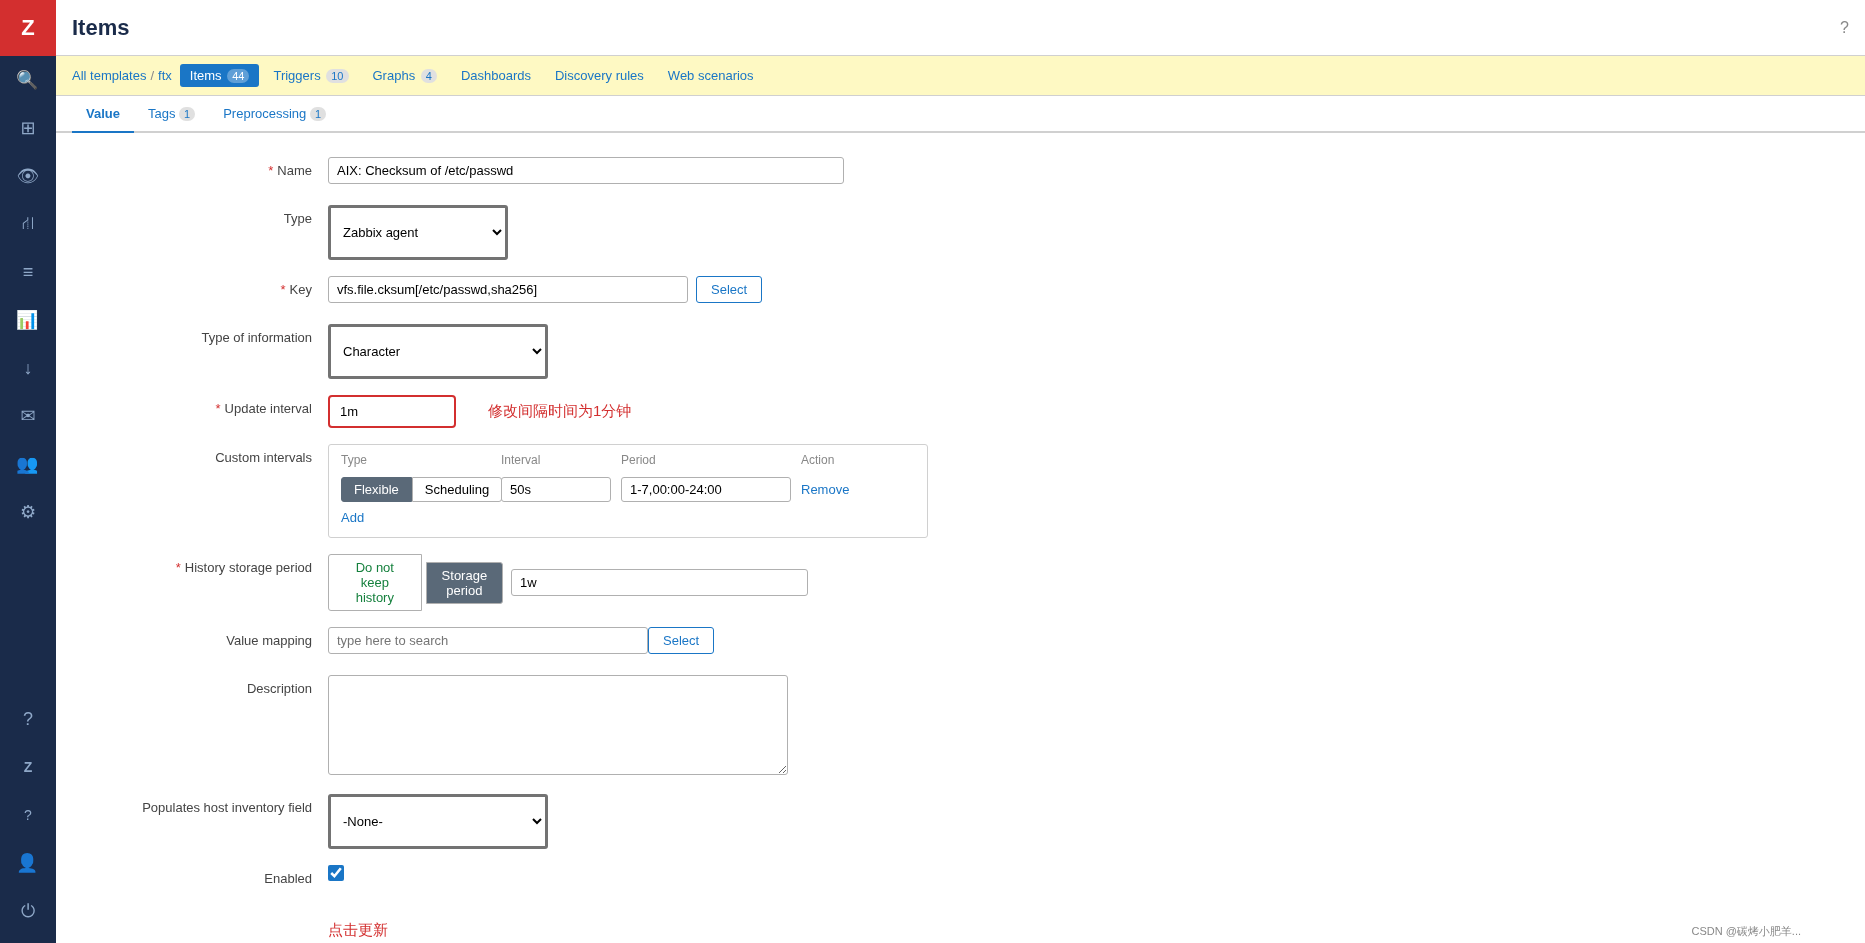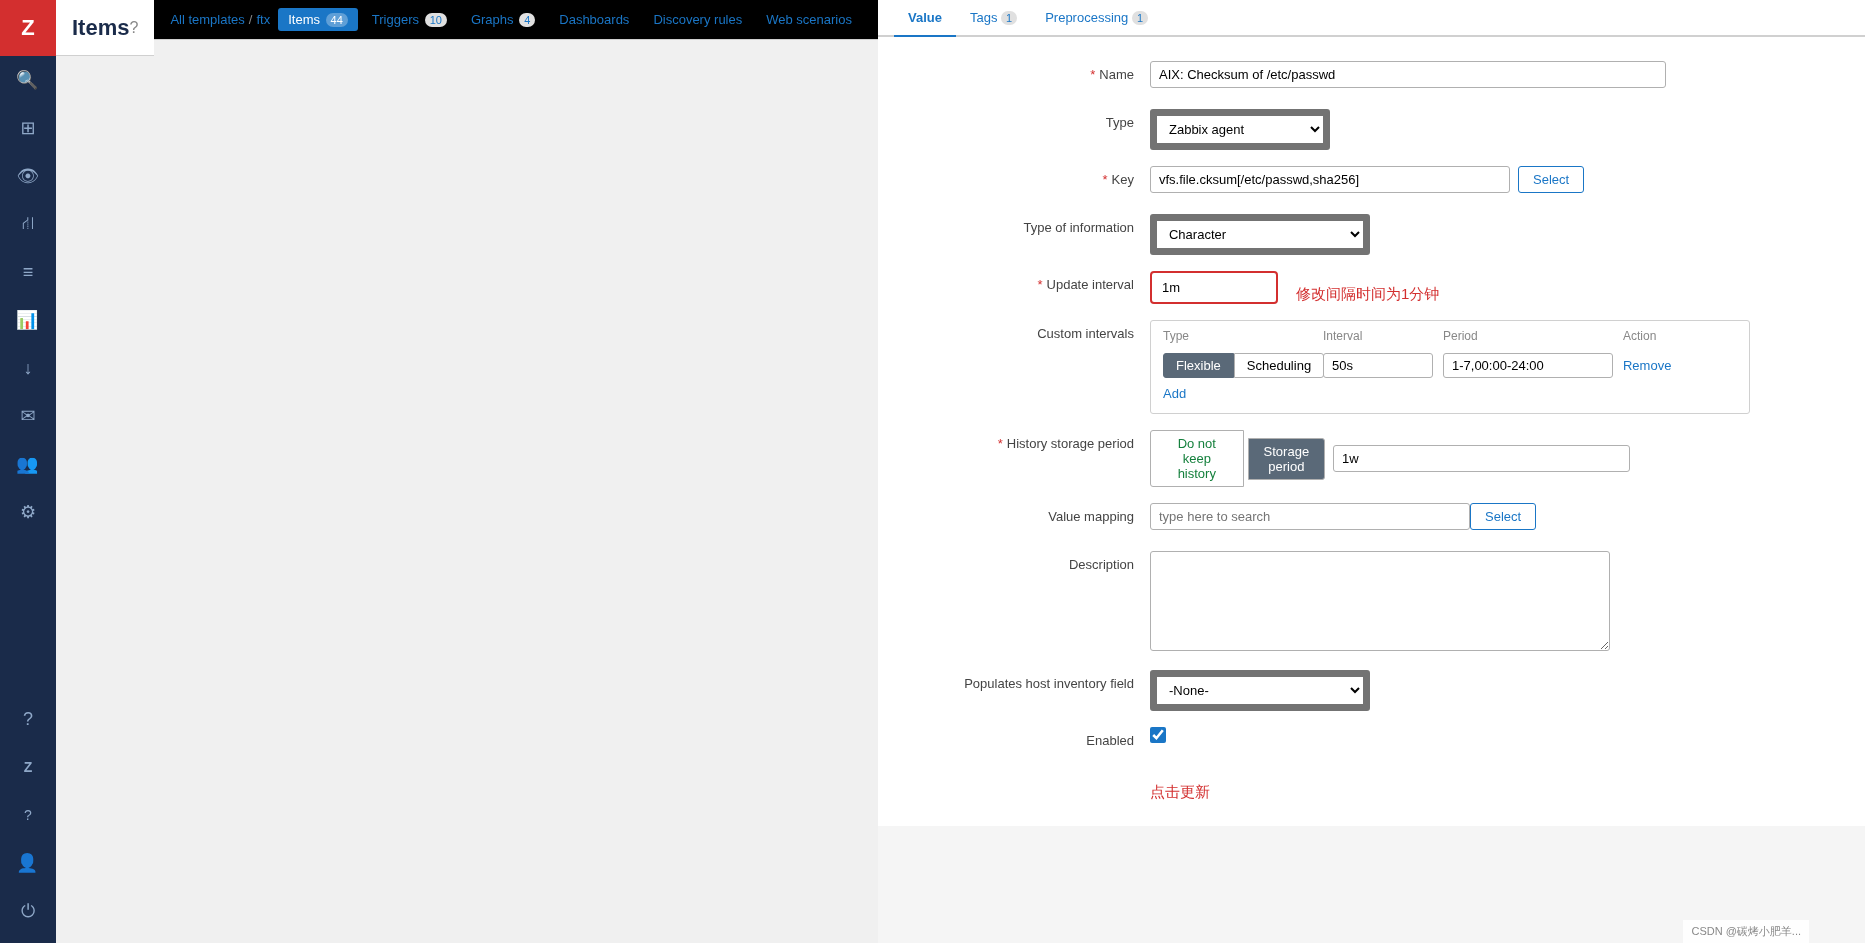--- a/index.html
+++ b/index.html
@@ -42,20 +42,21 @@
       display: flex;
       flex-direction: column;
       align-items: center;
       padding-bottom: 8px;
     }
 
     
     .main {
       flex: 1;
       display: flex;
+      flex-direction: column;
       overflow: hidden;
     }
 
     
     .topbar {
       background: #fff;
       border-bottom: 1px solid #d0d0d0;
       padding: 0 16px;
       height: 56px;
       display: flex;
@@ -68,21 +69,21 @@
       color: #1a2b4a;
     }
     .topbar-help {
       color: #888;
       font-size: 16px;
       cursor: pointer;
     }
 
     
     .breadcrumb-nav {
-      background: #000000;
+      background: #fef9c3;
       border-bottom: 1px solid #d0d0d0;
       padding: 0 16px;
       height: 40px;
       display: flex;
       align-items: center;
       gap: 4px;
     }
     .breadcrumb-nav a {
       color: #1a76c6;
       text-decoration: none;
@@ -174,23 +175,23 @@
     }
     input[type="text"] {
       border: 1px solid #b0b0b0;
       border-radius: 3px;
       padding: 5px 8px;
       font-size: 13px;
       width: 100%;
       outline: none;
     }
     select {
-      border: 7px solid #737373;
-      border-radius: 3px;
-      padding: 5px 8px;
+      border: 3px solid #737373;
+      border-radius: 3px;
+      padding: 16px 8px;
       font-size: 13px;
       background: #fff;
       outline: none;
       cursor: pointer;
     }
     .select-wide { width: 180px; }
     .select-full { width: 220px; }
 
     .key-row {
       display: flex;
@@ -508,21 +509,21 @@
             <option>Log</option>
             <option>Text</option>
           </select>
         </div>
       </div>
 
       <div class="form-row">
         <div class="form-label">
           <span class="required">*</span><span>Update interval</span>
         </div>
-        <div class="form-control" style="display:flex;align-items:flex-end;gap:2px;">
+        <div class="form-control" style="display:flex;align-items:center;gap:16px;">
           <div class="update-interval-wrapper">
             <input type="text" value="1m" style="">
           </div>
           <span class="annotation-text">修改间隔时间为1分钟</span>
         </div>
       </div>
 
       <div class="form-row" style="align-items:flex-start;">
         <div class="form-label">Custom intervals</div>
         <div class="form-control" style="max-width:600px;">

